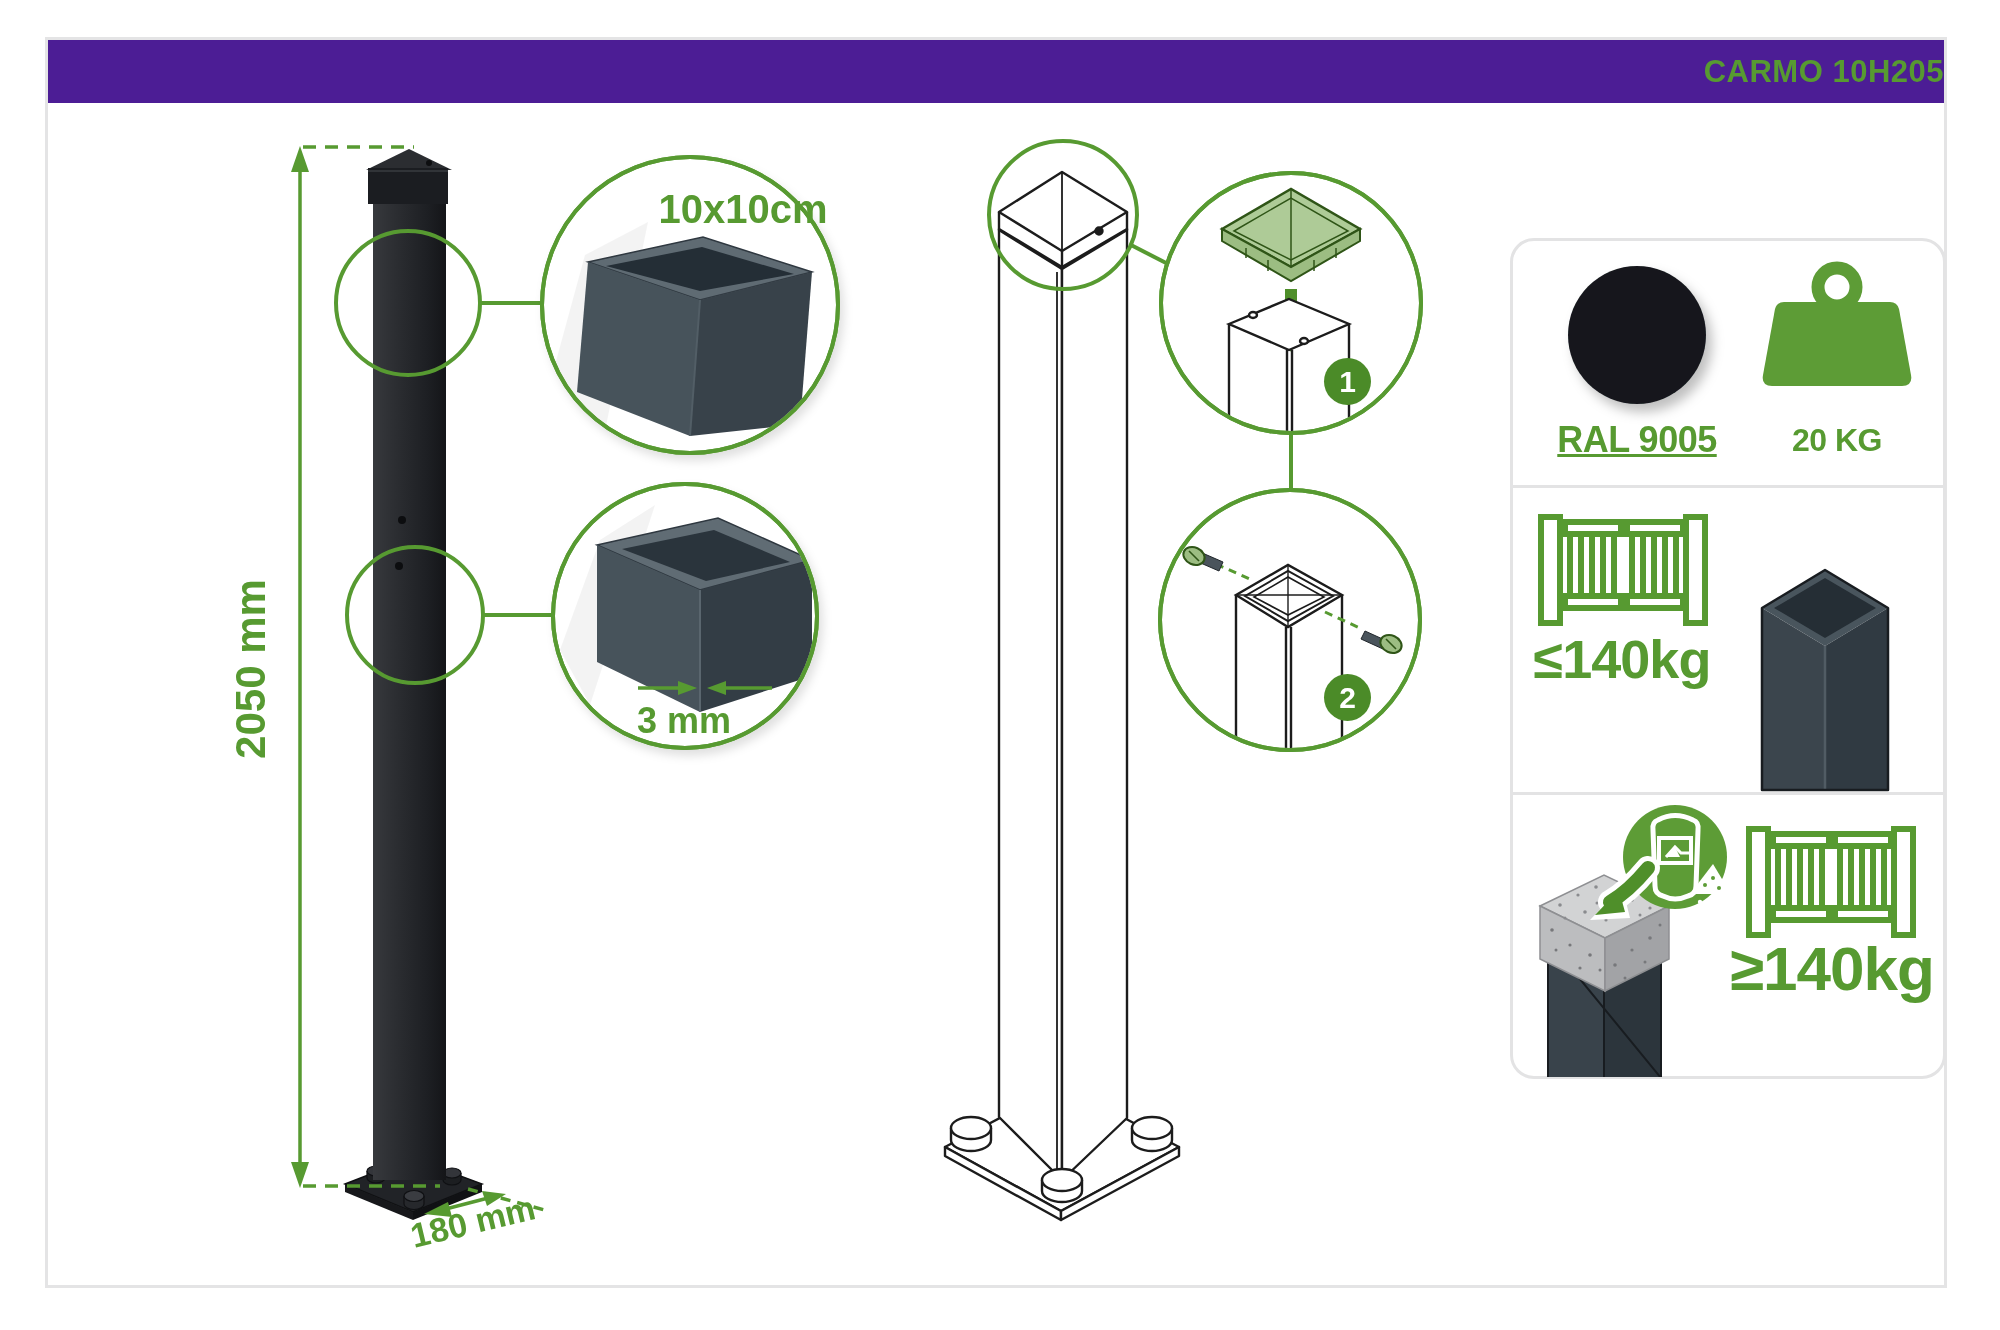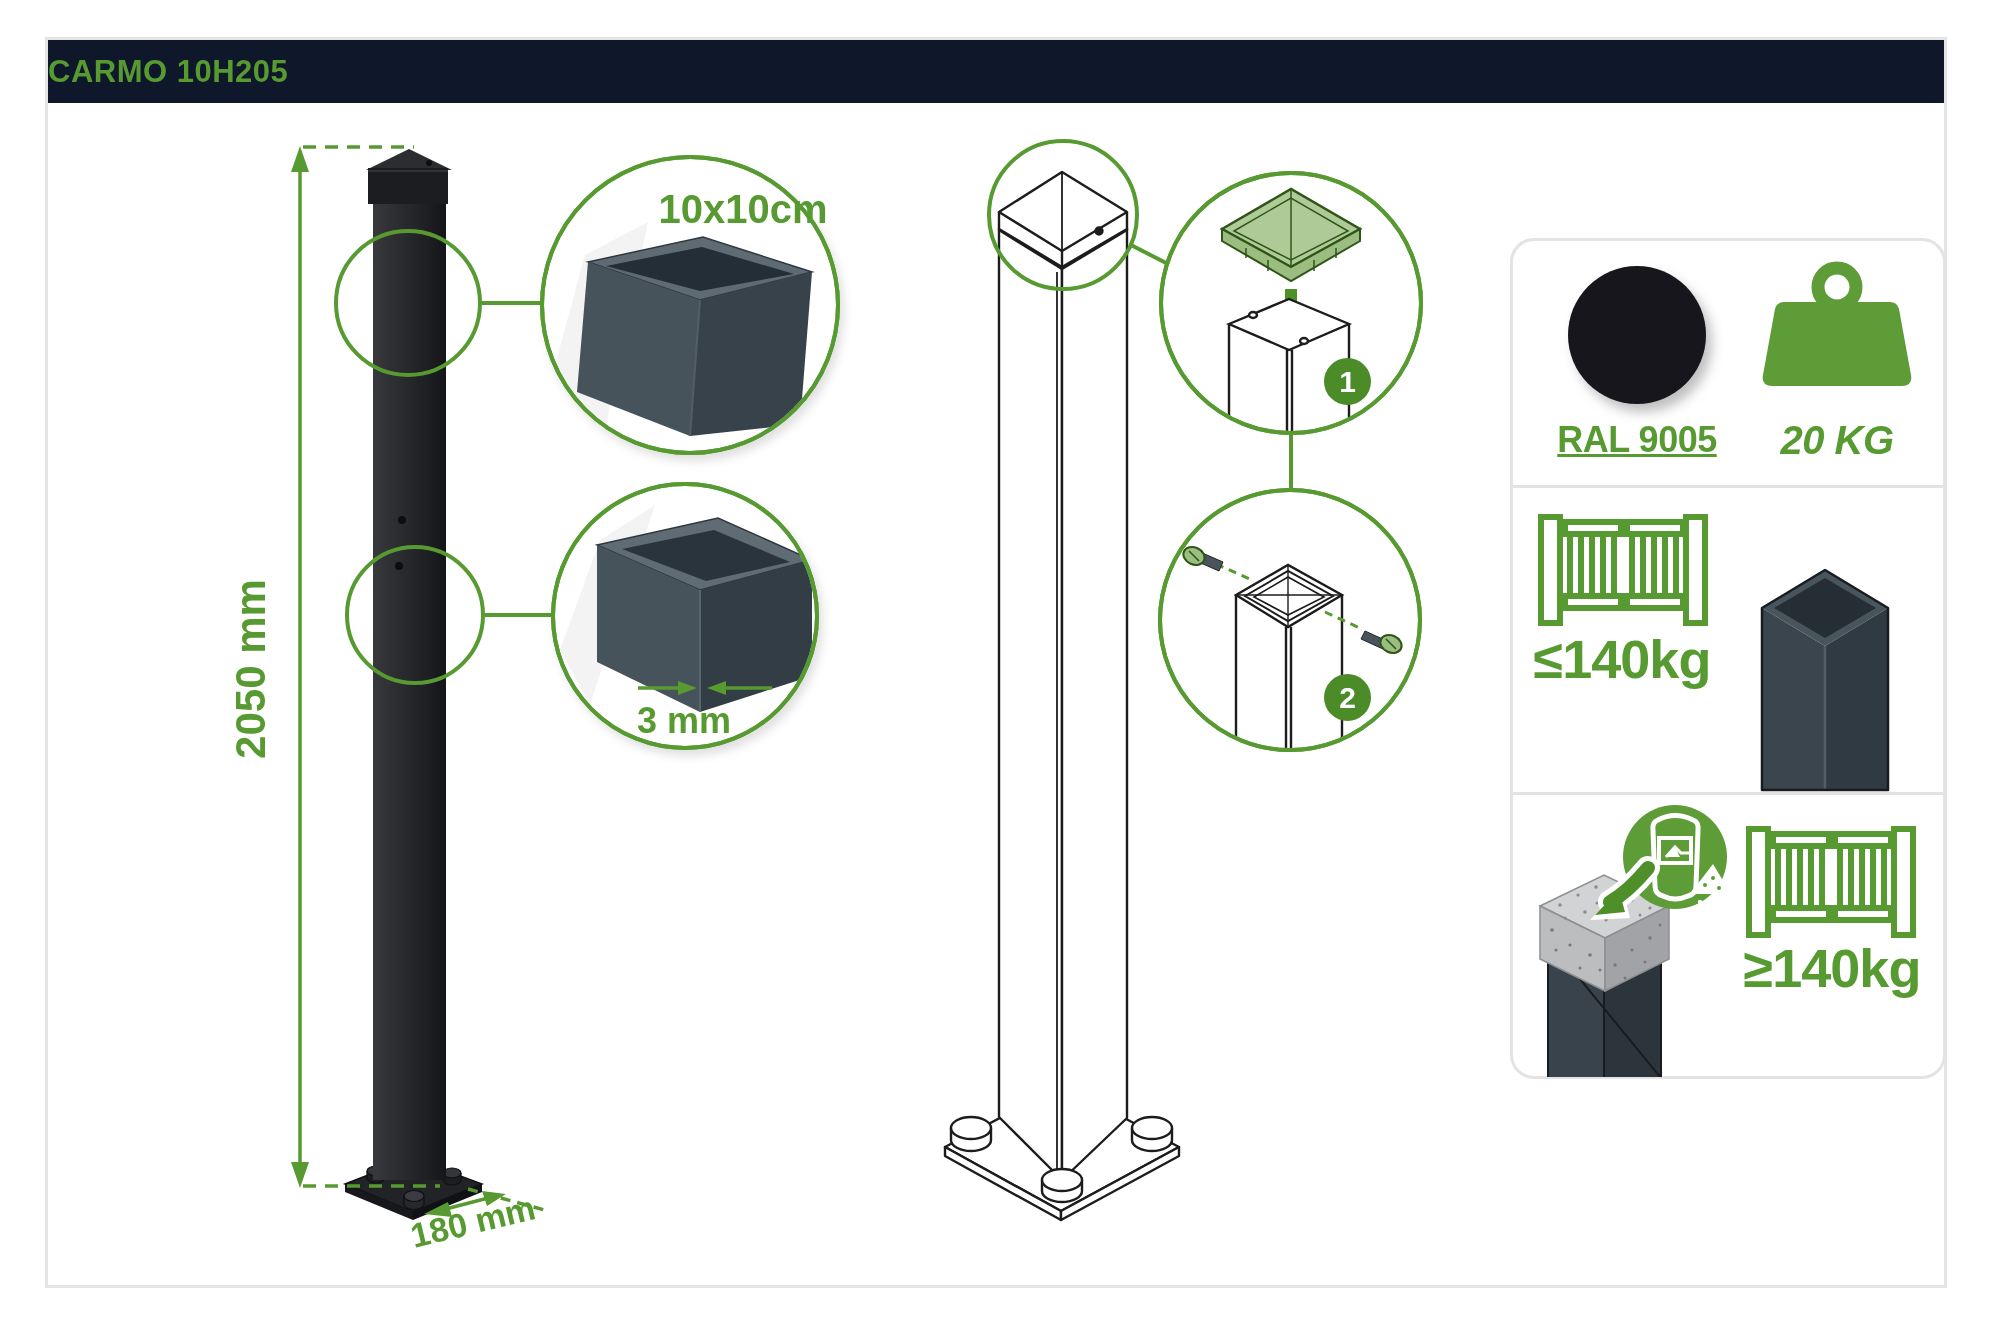--- a/index.html
+++ b/index.html
@@ -1,29 +1,29 @@
 <!DOCTYPE html>
 <html><head>
 <meta charset="utf-8">
 <style>
   html,body{margin:0;padding:0;background:#ffffff;}
   body{width:2000px;height:1330px;position:relative;font-family:"Liberation Sans",sans-serif;overflow:hidden;}
   .frame{position:absolute;left:45px;top:37px;width:1902px;height:1251px;border:3px solid #e4e4e5;background:#ffffff;box-sizing:border-box;}
-  .header-bar{position:absolute;left:0;top:0;right:0;height:63px;background:#0f172a;display:flex;align-items:center;justify-content:flex-start;}
+  .header-bar{position:absolute;left:0;top:0;right:0;height:63px;background:#4c1d95;display:flex;align-items:center;justify-content:flex-end;}
   .title{color:#579a31;font-size:31px;font-weight:700;letter-spacing:.5px;}
   svg.art{position:absolute;left:0;top:0;}
   .lbl{position:absolute;color:#579a31;font-weight:700;white-space:nowrap;transform:translate(-50%,-50%);}
   .lbl-cross{left:703px;top:209px;font-size:40px;margin-left:40px;}
   .lbl-wall{left:684px;top:721px;font-size:36px;}
   .lbl-height{left:251px;top:669px;font-size:42px;transform:translate(-50%,-50%) rotate(-90deg);}
   .lbl-basew{left:473px;top:1222px;font-size:34px;transform:translate(-50%,-50%) rotate(-13.5deg);}
   .lbl-ral{left:1637px;top:440px;font-size:36px;letter-spacing:-0.5px;text-decoration:underline;}
-  .lbl-kg{left:1837px;top:440px;font-size:40px;letter-spacing:-0.5px;font-style:italic;}
+  .lbl-kg{left:1837px;top:440px;font-size:32px;letter-spacing:-0.5px;}
   .lbl-max{left:1622px;top:659px;font-size:54px;letter-spacing:-1px;text-align:center;}
-  .lbl-min{left:1832px;top:968px;font-size:54px;letter-spacing:-1px;}
+  .lbl-min{left:1832px;top:968px;font-size:62px;letter-spacing:-1px;}
   .badge{position:absolute;width:47px;height:47px;border-radius:50%;background:#4b8b28;color:#fff;
          font-size:30px;font-weight:700;display:flex;align-items:center;justify-content:center;}
   .badge-1{left:1324px;top:358px;}
   .badge-2{left:1324px;top:674px;}
   .info-panel{position:absolute;left:1510px;top:238px;width:436px;height:841px;background:#fff;
               border:3px solid #e3e3e4;border-radius:24px;box-sizing:border-box;}
   .panel-divider{position:absolute;left:0;right:0;height:3px;background:#e3e3e4;}
   .div-1{top:244px;} .div-2{top:551px;}
 </style>
 </head>

